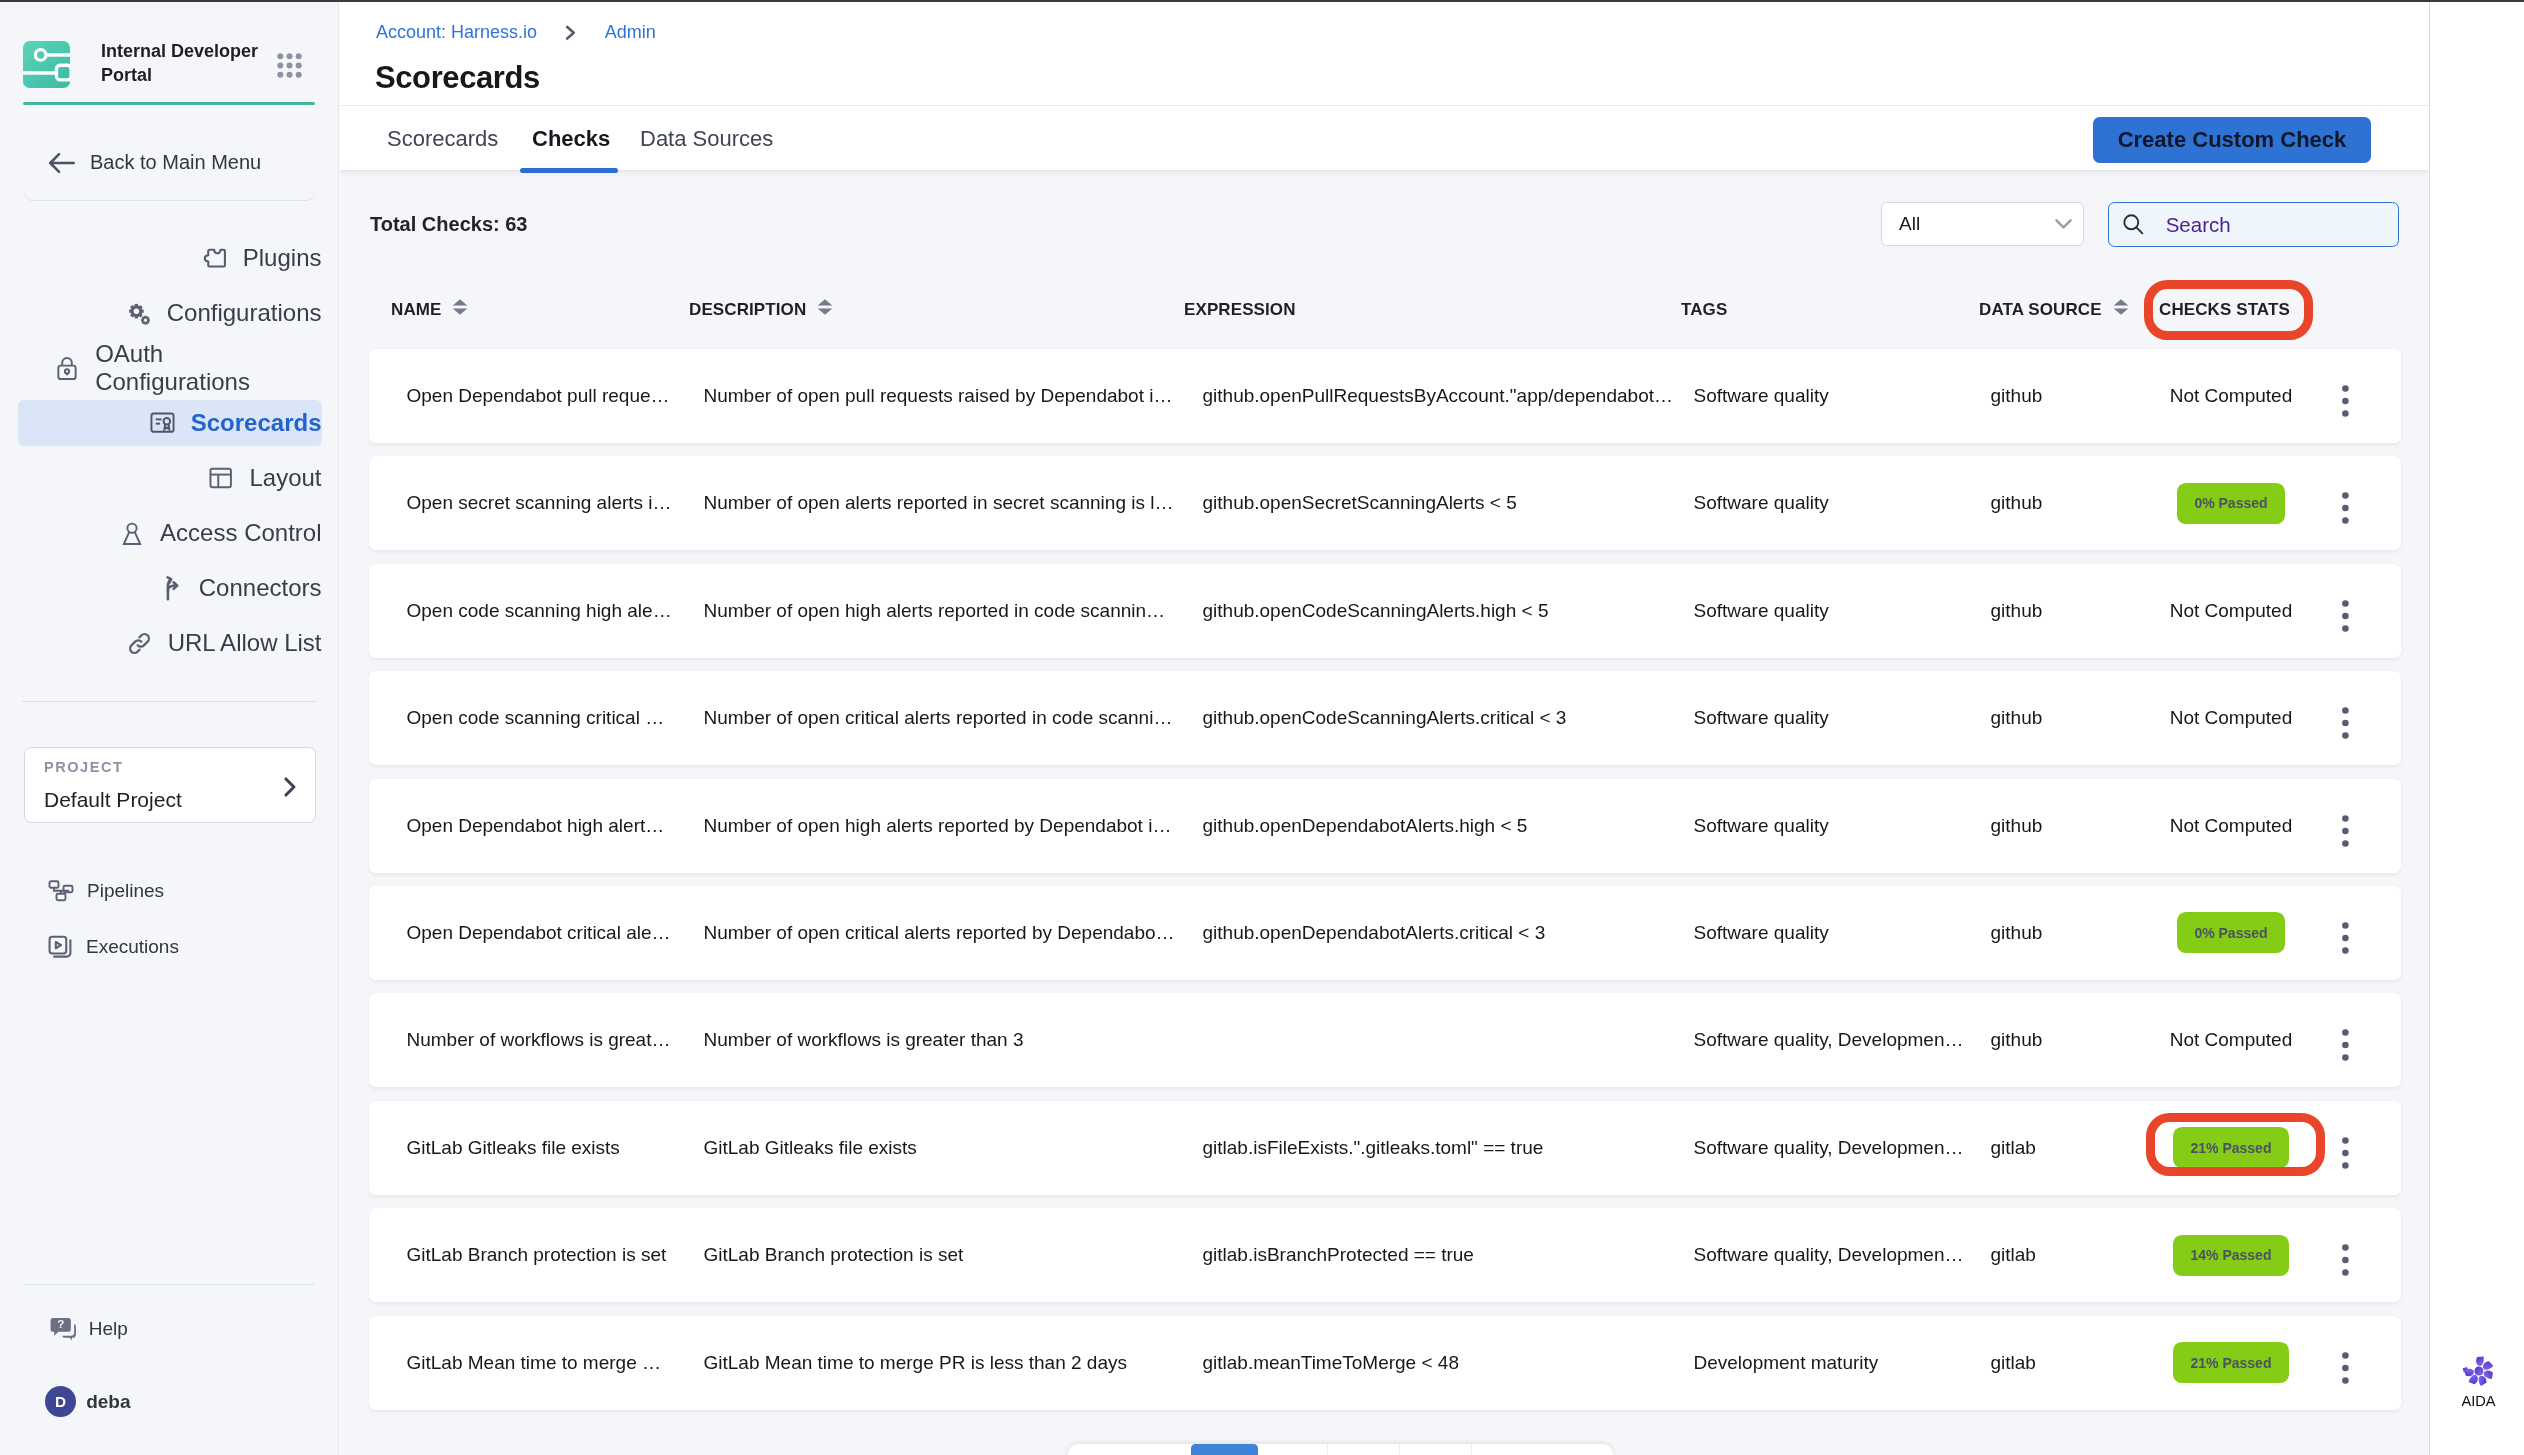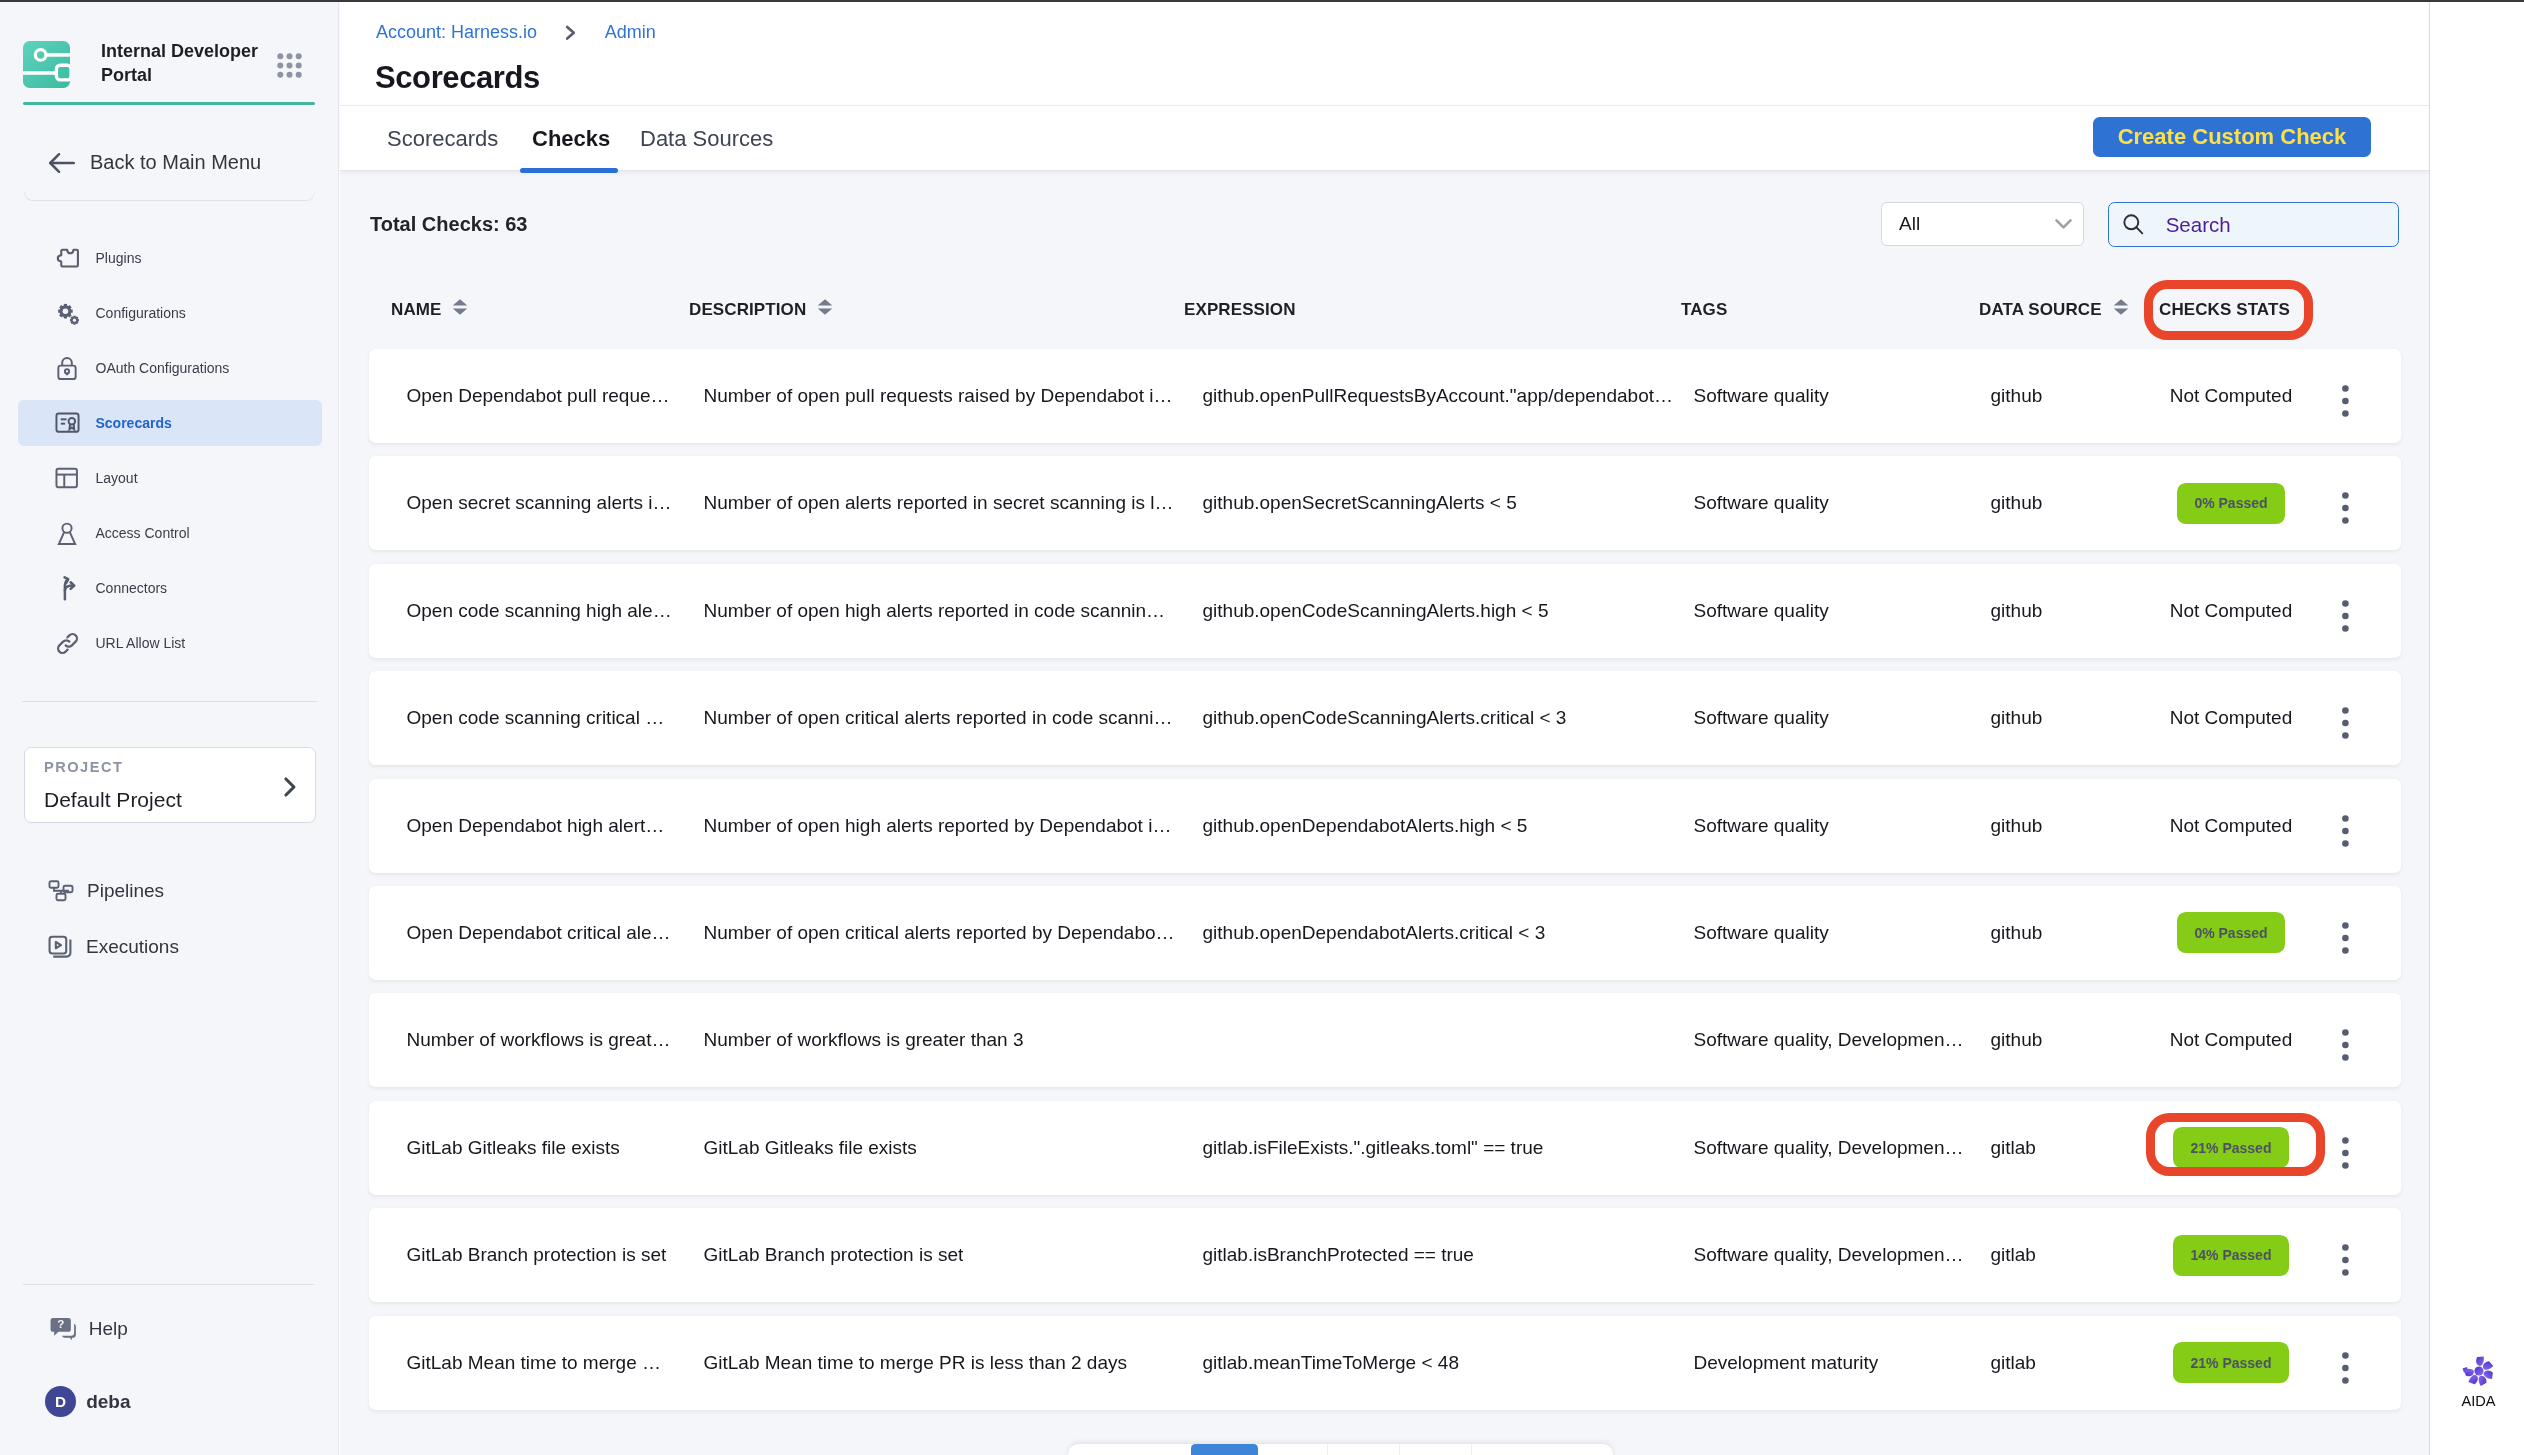--- a/index.html
+++ b/index.html
@@ -15,21 +15,21 @@
     color:#1e1f26; line-height:24px; letter-spacing:0px;}
   .gridicon { position:absolute; left:277px; top:53px; width:25px; height:25px;}
   .tealline { position:absolute; left:23.4px; top:102px; width:292px; height:2.9px; background:#45b59e; border-radius:1.5px;}
   .backcard { position:absolute; left:24px; top:191px; width:291px; height:10.2px;
     border-bottom:1.5px solid #dfe1e8; border-left:1.5px solid #e8eaef; border-right:1.5px solid #e8eaef;
     border-radius:0 0 8.8px 8.8px;}
   .backrow { position:absolute; left:48px; top:150px; height:25px; display:flex; align-items:center; gap:14px;
     font-size:20px; font-weight:500; color:#33363f;}
   .menu { position:absolute; left:17.5px; top:235px; width:304px;}
   .mitem { height:46px; margin-bottom:9px; display:flex; align-items:center; border-radius:5.8px;
-     font-size:14px; color:#3a3d49; }
+     font-size:24px; color:#3a3d49;justify-content:flex-end; }
   .mitem .mi { width:25px; margin-left:37px; margin-right:16px; display:flex; justify-content:center;}
   .mitem.sel { background:#dbe5f8; color:#2264cc; font-weight:700;}
   .sdiv { position:absolute; left:22px; width:295px; height:0; border-top:1.1px solid #dddfe7;}
   .projcard { position:absolute; left:24px; top:747px; width:292px; height:76px; background:#fff;
     border:1.1px solid #d6d9e1; border-radius:7.3px;}
   .projlabel { position:absolute; left:19px; top:11px; font-size:14.6px; font-weight:700; letter-spacing:1.5px; color:#8d93a4;}
   .projname { position:absolute; left:19px; top:40px; font-size:21px; color:#1e1f26;}
   .projchev { position:absolute; right:17.5px; top:28px;}
   .bottomrow { position:absolute; left:48px; height:29px; display:flex; align-items:center; gap:13px;
     font-size:19px; color:#33363f;}
@@ -37,22 +37,22 @@
     display:flex; align-items:center; justify-content:center; font-size:15.3px; font-weight:700;}
   
   .main { position:absolute; left:340px; top:0; width:2089px; height:1455px; background:#f5f6f9;}
   .hdr { position:absolute; left:0; top:0; width:2089px; height:171px; background:#fff;
     border-bottom:1.1px solid #e2e4e9; box-shadow:0 1.5px 4.4px rgba(40,41,61,0.06);}
   .crumbs { position:absolute; left:36px; top:22px; font-size:18px; color:#2e74d6; display:flex; align-items:center; gap:28px;}
   .title { position:absolute; left:35px; top:60px; font-size:31px; font-weight:700; color:#17181e; letter-spacing:-0.4px;}
   .hdrline { position:absolute; left:0; top:105px; width:2089px; border-top:1.1px solid #e9eaef;}
   .tab { position:absolute; top:126px; font-size:22px; color:#3f4452;}
   .tabunder { position:absolute; left:180px; top:168px; width:98px; height:5.1px; background:#2b6fd6; border-radius:2.9px;}
-  .cbtn { position:absolute; left:1753px; top:117px; width:278px; height:40px; background:#2e72d3; border-radius:6.6px;
-    color:#fde047; font-size:22px; font-weight:700; display:flex; align-items:center; justify-content:center;}
+  .cbtn { position:absolute; left:1753px; top:117px; width:278px; height:46px; background:#2e72d3; border-radius:6.6px;
+    color:#0f172a; font-size:22px; font-weight:700; display:flex; align-items:center; justify-content:center;}
   
   .totals { position:absolute; left:30px; top:213px; font-size:20px; font-weight:600; color:#22232b;}
   .allsel { position:absolute; left:1541px; top:202px; width:203px; height:44px; background:#fff;
     border:1.1px solid #d3d6de; border-radius:5.8px; display:flex; align-items:center;}
   .allsel span { margin-left:17px; font-size:19px; color:#17181e; flex:1;}
   .searchbox { position:absolute; left:1768px; top:202px; width:291px; height:45px; background:#eef6fb;
     border:1.8px solid #2e72d3; border-radius:6.6px; display:flex; align-items:center;}
   .searchbox .ph { margin-left:20px; font-size:20.5px; color:#4c1d95;}
   
   .thead { position:absolute; top:295px; height:29px; font-size:17px; font-weight:700; color:#1e1f27;

